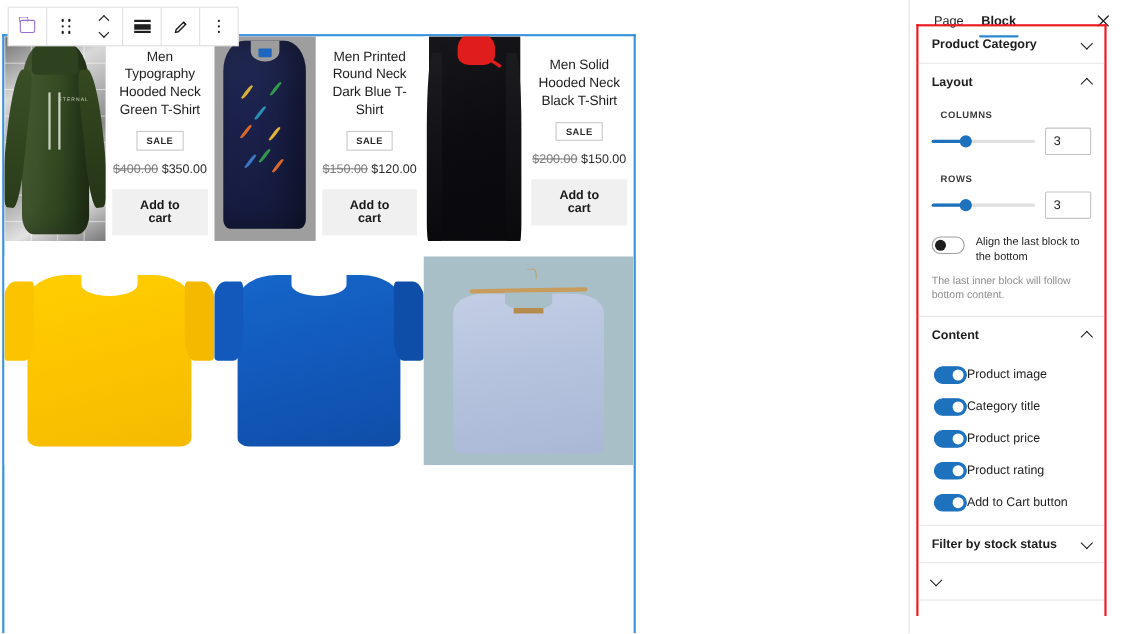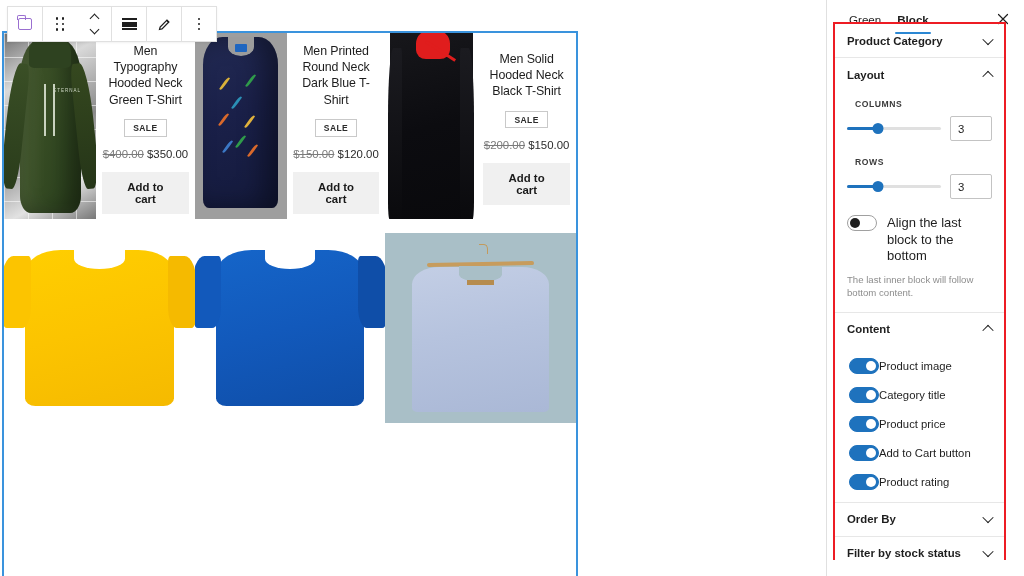--- a/index.html
+++ b/index.html
@@ -339,21 +339,21 @@
     position: relative; cursor: pointer;
     background: #ffffff; border: 1px solid #a0a0a0;
   }
   .switch .knob {
     position: absolute; top: 2px; left: 2px;
     width: 10px; height: 10px; border-radius: 50%;
     background: #1e1e1e;
   }
   .switch.on { background: #1e72bd; border-color: #1e72bd; }
   .switch.on .knob { left: auto; right: 2px; background: #ffffff; }
-  .switch-label { font-size: 13px; color: #1e1e1e; line-height: 1.28; }
+  .switch-label { font-size: 10px; color: #1e1e1e; line-height: 1.28; }
   .helper {
     font-size: 9.6px; color: #8d8d8d; line-height: 1.35; margin-top: 9px;
   }
 
   .content-row { display: flex; align-items: center; margin-top: 13px; padding-left: 2px; }
   .content-row:first-child { margin-top: 10px; }
   .content-label { font-size: 11.3px; color: #1e1e1e; }
 </style>
 </head>
 <body>
@@ -521,21 +521,21 @@
               <i></i>
             </span>
         </div>
       </div>
     </div>
   </div>
 
   <aside id="sidebar">
 
     <div id="sb-tabs">
-      <div class="sb-tab">Green</div>
+      <div class="sb-tab">Page</div>
       <div class="sb-tab active">Block</div>
       <div id="sb-close">
         <svg viewBox="0 0 16 16">
           <path d="M2 2 L14 14 M14 2 L2 14" stroke="#1e1e1e" stroke-width="1.6" fill="none" stroke-linecap="round"></path>
         </svg>
       </div>
     </div>
 
     <div id="sb-body">
 
@@ -604,37 +604,31 @@
           <div class="content-row">
             <div class="switch on">
                 <span class="knob"></span>
               </div>
             <span class="content-label">Product price</span>
           </div>
           <div class="content-row">
             <div class="switch on">
                 <span class="knob"></span>
               </div>
-            <span class="content-label">Add to Cart button</span>
+            <span class="content-label">Product rating</span>
           </div>
           <div class="content-row">
             <div class="switch on">
                 <span class="knob"></span>
               </div>
-            <span class="content-label">Product rating</span>
+            <span class="content-label">Add to Cart button</span>
           </div>
         </div>
       </section>
 
-      <section class="panel">
-        <div class="panel-head">
-          <span class="panel-title">Order By</span>
-          <span class="caret down"></span>
-        </div>
-      </section>
 
       <section class="panel">
         <div class="panel-head">
           <span class="panel-title">Filter by stock status</span>
           <span class="caret down"></span>
         </div>
       </section>
 
       <section class="panel">
         <div class="panel-head">

